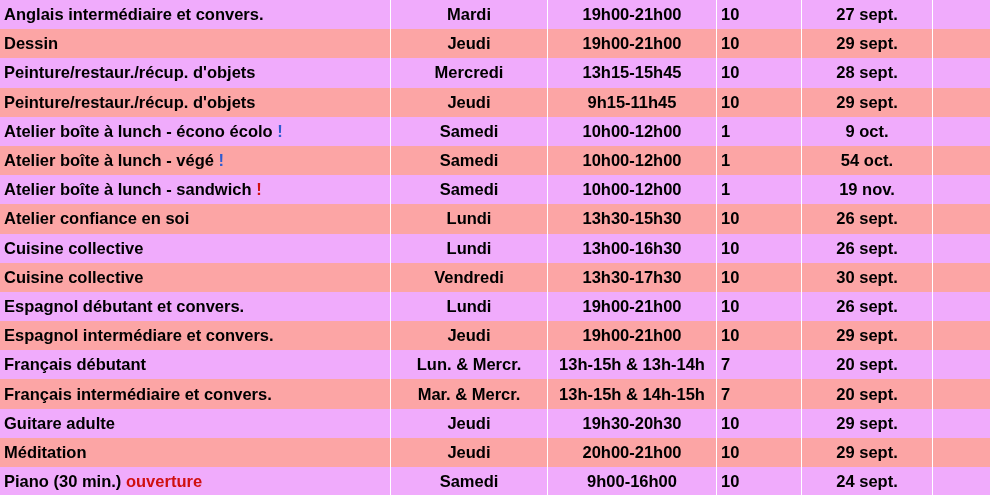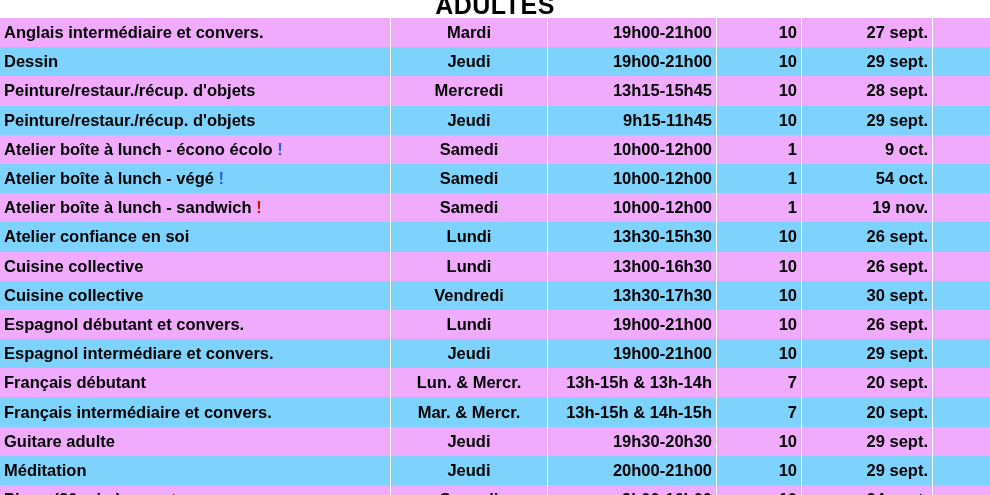--- a/index.html
+++ b/index.html
@@ -47,50 +47,47 @@
     font-size: 16.5px;
     font-weight: bold;
     color: #000;
     border-right: 1px solid #ffffff;
     white-space: nowrap;
     overflow: hidden;
     vertical-align: middle;
     line-height: 29px;
   }
   tr.band-a td { background: #f0abfc; }
-  tr.band-b td { background: #7dd3fc; }
+  tr.band-b td { background: #fca5a5; }
 
   
   .c-name   { width: 382px; text-align: left; padding-left: 6px; }
   .c-day    { width: 148px; text-align: center; padding-right: 6px; border-right: none; }
-  .c-time   { width: 160px; text-align: right;  padding-left: 6px; }
-  .c-count  { width: 76px;  text-align: right; }
-  .c-date   { width: 122px; text-align: right; font-weight: normal; }
+  .c-time   { width: 160px; text-align: center;  padding-left: 6px; }
+  .c-count  { width: 76px;  text-align: left; }
+  .c-date   { width: 122px; text-align: center; font-weight: normal; }
   .c-price  { width: 96px;  text-align: right; padding-right: 12px; border-right: none; }
 
   .mark-blue {
     color: #2f5bd0;
     font-weight: bold;
   }
   .mark-red {
     color: #d01010;
     font-weight: bold;
   }
   .clip-row td {
     line-height: 29px;
   }
 </style>
 </head>
 <body>
 
 <div class="sheet">
 
-  <div class="title-bar">
-    <span class="title-text">ADULTES</span>
-  </div>
 
   <table class="schedule">
     <tbody>
 
       <tr class="band-a">
         <td class="c-name"><span>Anglais intermédiaire et convers.</span> <span class="mark-blue"></span></td>
         <td class="c-day">Mardi</td>
         <td class="c-time">19h00-21h00</td>
         <td class="c-count">10</td>
         <td class="c-date">27 sept.</td>

